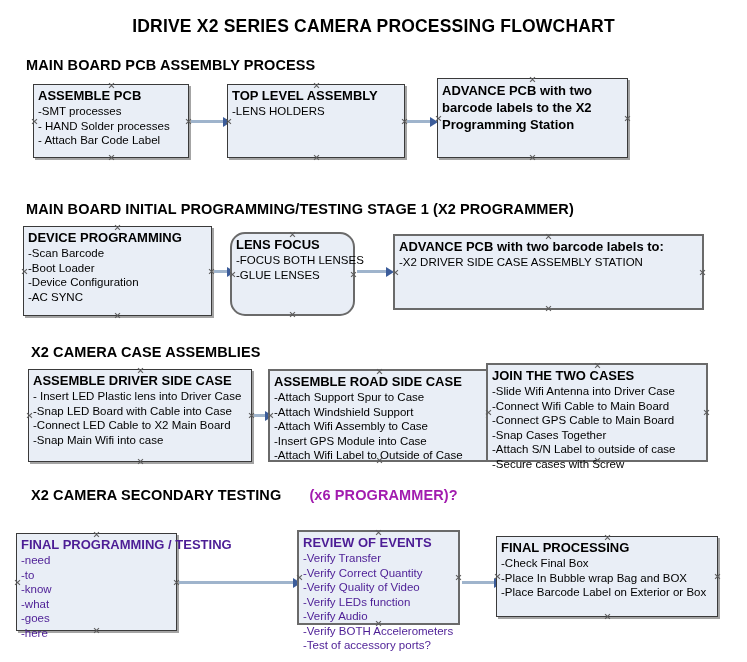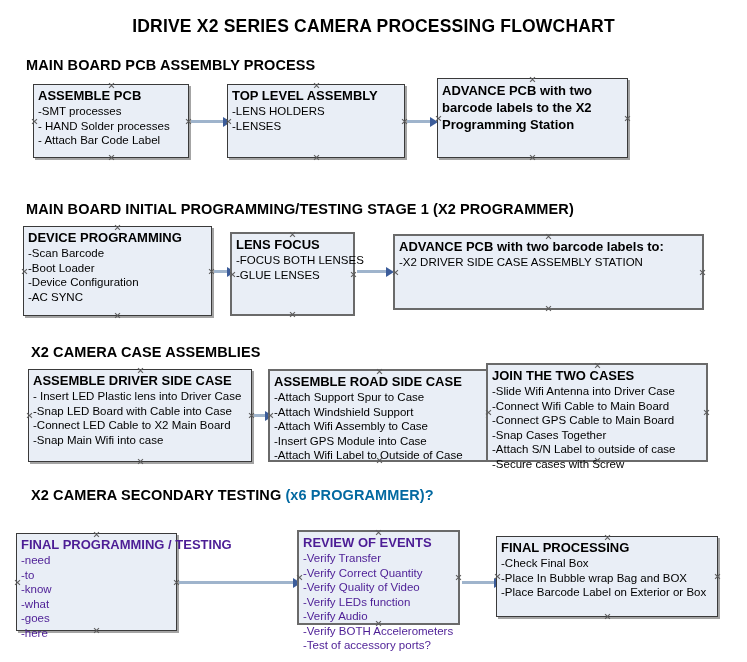--- a/index.html
+++ b/index.html
@@ -37,21 +37,22 @@
   }
 
   .section-title {
     position: absolute;
     font-size: 14.5px;
     font-weight: bold;
     white-space: nowrap;
     letter-spacing: 0.1px;
   }
   .section-title .red {
-    color: #0369a1;
+    color: #a21caf;
+    margin-left: 24px;
   }
 
   
   .node {
     position: absolute;
     box-sizing: border-box;
     background: #e9eef6;
     border: 1.5px solid #3a3a3a;
     box-shadow: 2px 2px 0 rgba(90,90,90,0.55);
     padding: 3px 4px 2px 4px;
@@ -142,21 +143,20 @@
     <span class="handle" style="left:50%; top:100%;"></span>
     <span class="handle" style="left:0; top:50%;"></span>
     <span class="handle" style="left:100%; top:50%;"></span>
   </div>
 
   <div class="arrow" style="left:191px; top:120px; width:33px;"></div>
 
   <div class="node" style="left:227px; top:84px; width:178px; height:74px;">
     <div class="node-title">TOP LEVEL ASSEMBLY</div>
     <div class="node-line">-LENS HOLDERS</div>
-    <div class="node-line">-LENSES</div>
     <span class="handle" style="left:50%; top:0;"></span>
     <span class="handle" style="left:50%; top:100%;"></span>
     <span class="handle" style="left:0; top:50%;"></span>
     <span class="handle" style="left:100%; top:50%;"></span>
   </div>
 
   <div class="arrow" style="left:407px; top:120px; width:24px;"></div>
 
   <div class="node" style="left:437px; top:78px; width:191px; height:80px;">
     <div class="node-title multi">ADVANCE PCB with two barcode labels to the  X2 Programming Station</div>
@@ -177,21 +177,21 @@
     <div class="node-line">-Device Configuration</div>
     <div class="node-line">-AC SYNC</div>
     <span class="handle" style="left:50%; top:0;"></span>
     <span class="handle" style="left:50%; top:100%;"></span>
     <span class="handle" style="left:0; top:50%;"></span>
     <span class="handle" style="left:100%; top:50%;"></span>
   </div>
 
   <div class="arrow" style="left:214px; top:270px; width:14px;"></div>
 
-  <div class="node thickgray" style="left:230px; top:232px; width:125px; height:84px;">
+  <div class="node thickgray" style="left:230px; top:232px; width:125px; height:84px;border-radius:15px;">
     <div class="node-title">LENS FOCUS</div>
     <div class="node-line">-FOCUS BOTH LENSES</div>
     <div class="node-line">-GLUE LENSES</div>
     <span class="handle" style="left:50%; top:0;"></span>
     <span class="handle" style="left:50%; top:100%;"></span>
     <span class="handle" style="left:0; top:50%;"></span>
     <span class="handle" style="left:100%; top:50%;"></span>
   </div>
 
   <div class="arrow" style="left:357px; top:270px; width:30px;"></div>

